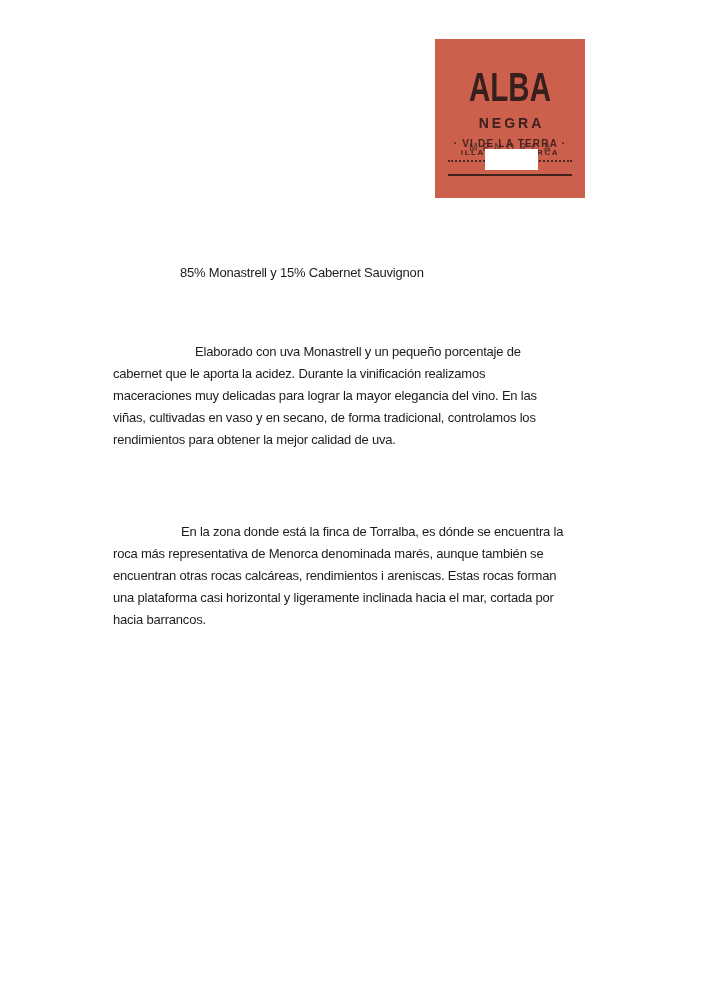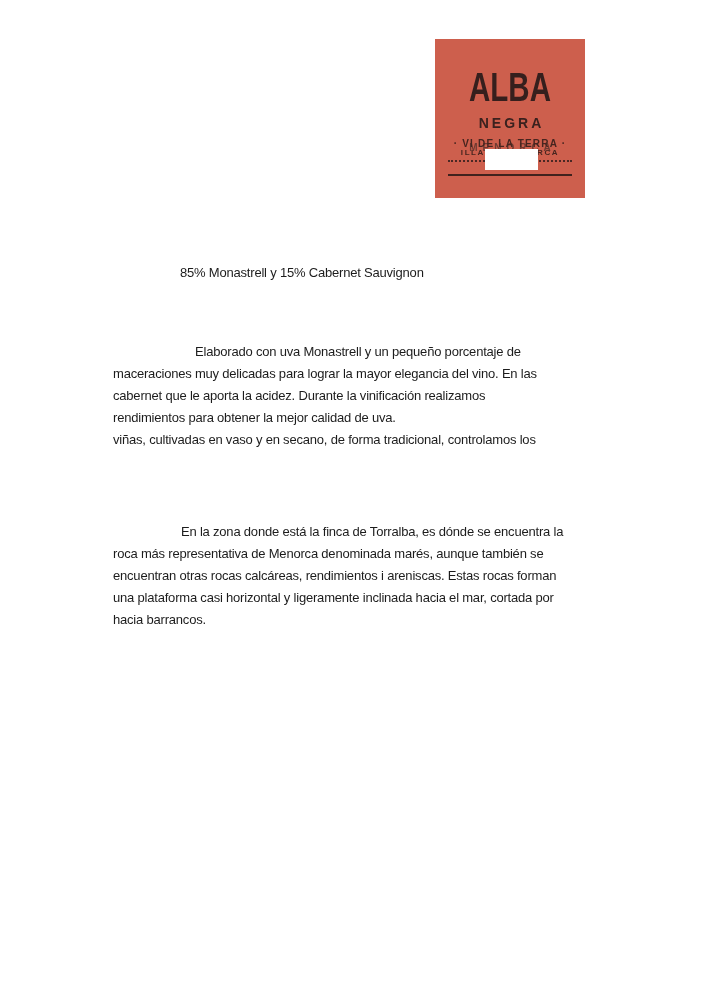--- a/index.html
+++ b/index.html
@@ -110,24 +110,24 @@
     <div class="logo-illa">ILLA DE MENORCA</div>
     <div class="logo-dotted"></div>
     <div class="logo-whitebox"></div>
     <div class="logo-rule"></div>
   </div>
 
   <div class="composition bodytext">85% Monastrell y 15% Cabernet Sauvignon</div>
 
   <div class="para para1 bodytext">
     <div class="line line-first">Elaborado con uva Monastrell y un pequeño porcentaje de</div>
+    <div class="line">cabernet que le aporta la acidez. Durante la vinificación realizamos</div>
     <div class="line">maceraciones muy delicadas para lograr la mayor elegancia del vino. En las</div>
-    <div class="line">cabernet que le aporta la acidez. Durante la vinificación realizamos</div>
+    <div class="line">viñas, cultivadas en vaso y en secano, de forma tradicional, controlamos los</div>
     <div class="line">rendimientos para obtener la mejor calidad de uva.</div>
-    <div class="line">viñas, cultivadas en vaso y en secano, de forma tradicional, controlamos los</div>
   </div>
 
   <div class="para para2 bodytext">
     <div class="line line-first">En la zona donde está la finca de Torralba, es dónde se encuentra la</div>
     <div class="line">roca más representativa de Menorca denominada marés, aunque también se</div>
     <div class="line">encuentran otras rocas calcáreas, rendimientos i areniscas. Estas rocas forman</div>
     <div class="line">una plataforma casi horizontal y ligeramente inclinada hacia el mar, cortada por</div>
     <div class="line">hacia barrancos.</div>
   </div>
 

